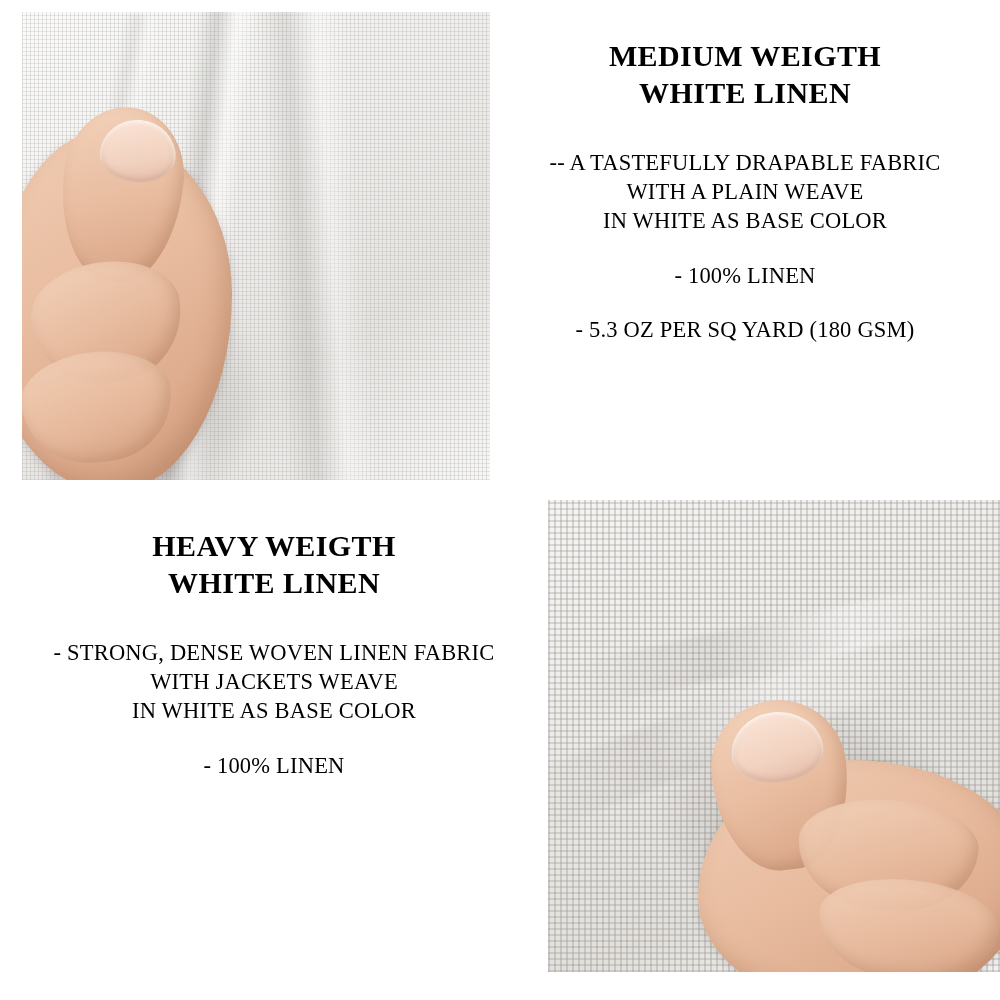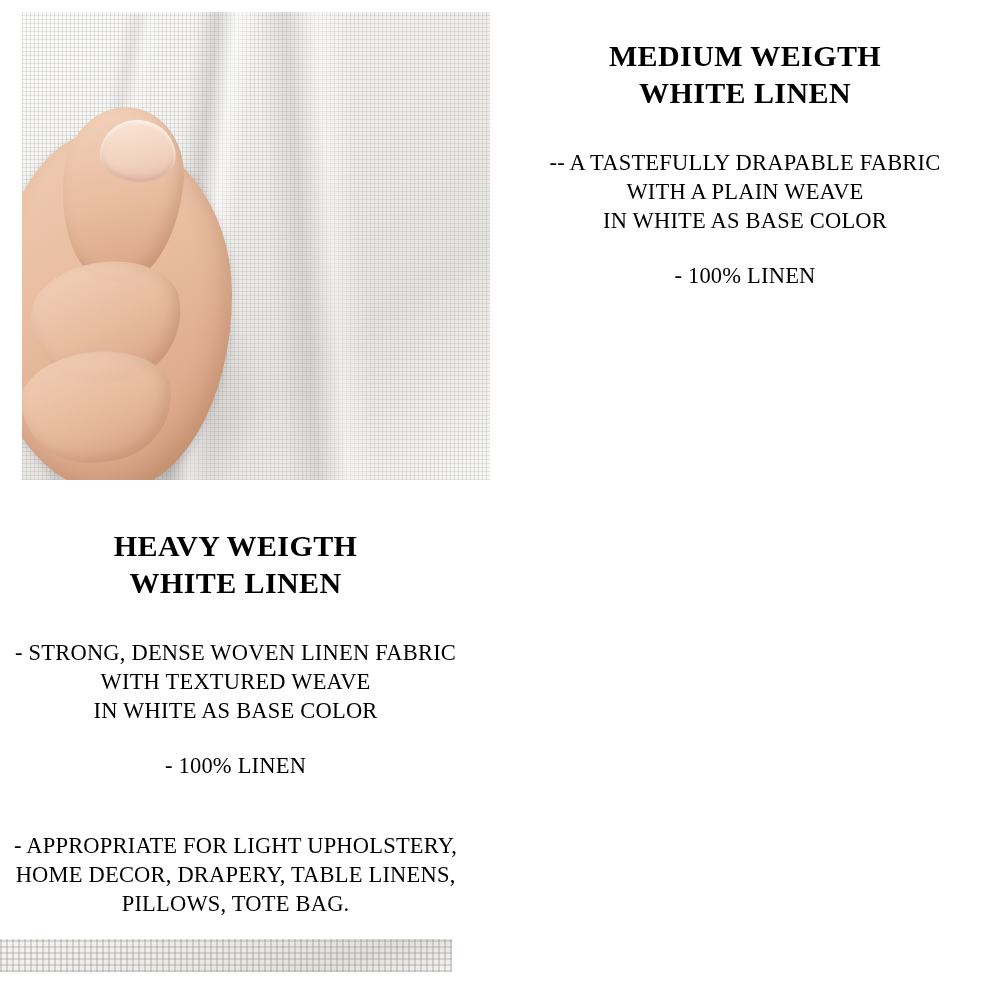--- a/index.html
+++ b/index.html
@@ -33,21 +33,20 @@
     align-items: flex-start;
   }
   .divider {
     width: 100%;
     height: 10px;
     background: #000000;
   }
   .panel-bottom {
     height: 492px;
     align-items: flex-start;
-    flex-direction: column;
   }
 
   
   .photo {
     position: relative;
     overflow: hidden;
     background: #e9e7e4;
   }
   .photo-top {
     width: 468px;
@@ -160,42 +159,40 @@
     <div class="text-col text-col-top">
       <div class="title">MEDIUM WEIGTH
 WHITE LINEN</div>
       <div class="gap-lg"></div>
       <div class="para">-- A TASTEFULLY DRAPABLE FABRIC
 WITH A  PLAIN WEAVE
 IN WHITE AS BASE COLOR</div>
       <div class="gap-md"></div>
       <div class="para">- 100% LINEN</div>
       <div class="gap-md"></div>
+      <div class="para">- 5.3 OZ PER SQ YARD (180 GSM)</div>
       <div class="gap-md"></div>
     </div>
   </div>
 
   <div class="divider"></div>
 
   <div class="panel panel-bottom">
 
     <div class="text-col text-col-bottom">
       <div class="title">HEAVY WEIGTH
 WHITE LINEN</div>
       <div class="gap-lg"></div>
       <div class="para">- STRONG, DENSE WOVEN LINEN FABRIC
-WITH TEXTURED WEAVE
+WITH JACKETS WEAVE
 IN WHITE AS BASE COLOR</div>
       <div class="gap-md"></div>
       <div class="para">- 100% LINEN</div>
       <div class="gap-md"></div>
       <div class="gap-md"></div>
-      <div class="para">- APPROPRIATE FOR LIGHT UPHOLSTERY,
-HOME DECOR, DRAPERY, TABLE LINENS,
-PILLOWS, TOTE BAG.</div>
     </div>
 
     <div class="photo photo-bottom">
       <div class="fabric-heavy"></div>
       <div class="fold" style="left:20px; top:120px; width:420px; height:46px; transform:rotate(-12deg); opacity:.55;"></div>
       <div class="fold" style="left:-40px; top:200px; width:420px; height:60px; transform:rotate(-22deg); opacity:.45;"></div>
       <div class="fold" style="left:200px; top:330px; width:300px; height:40px; transform:rotate(8deg); opacity:.35;"></div>
       <div class="shadow-soft" style="left:110px; top:200px; width:300px; height:230px;"></div>
       <div class="hand" style="left:150px; top:260px; width:330px; height:250px;"></div>
       <div class="finger" style="left:165px; top:200px; width:135px; height:170px; transform:rotate(-6deg);"></div>

